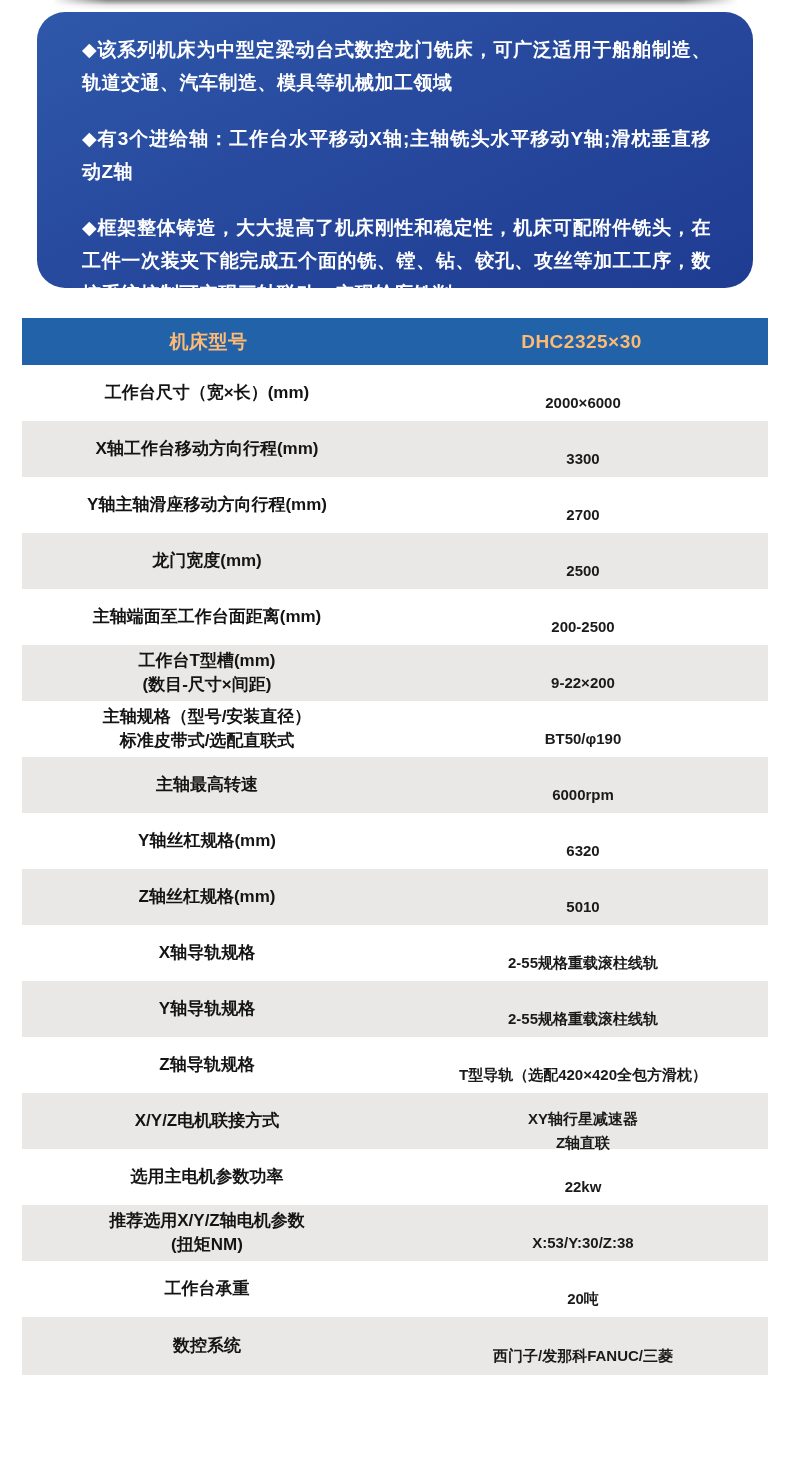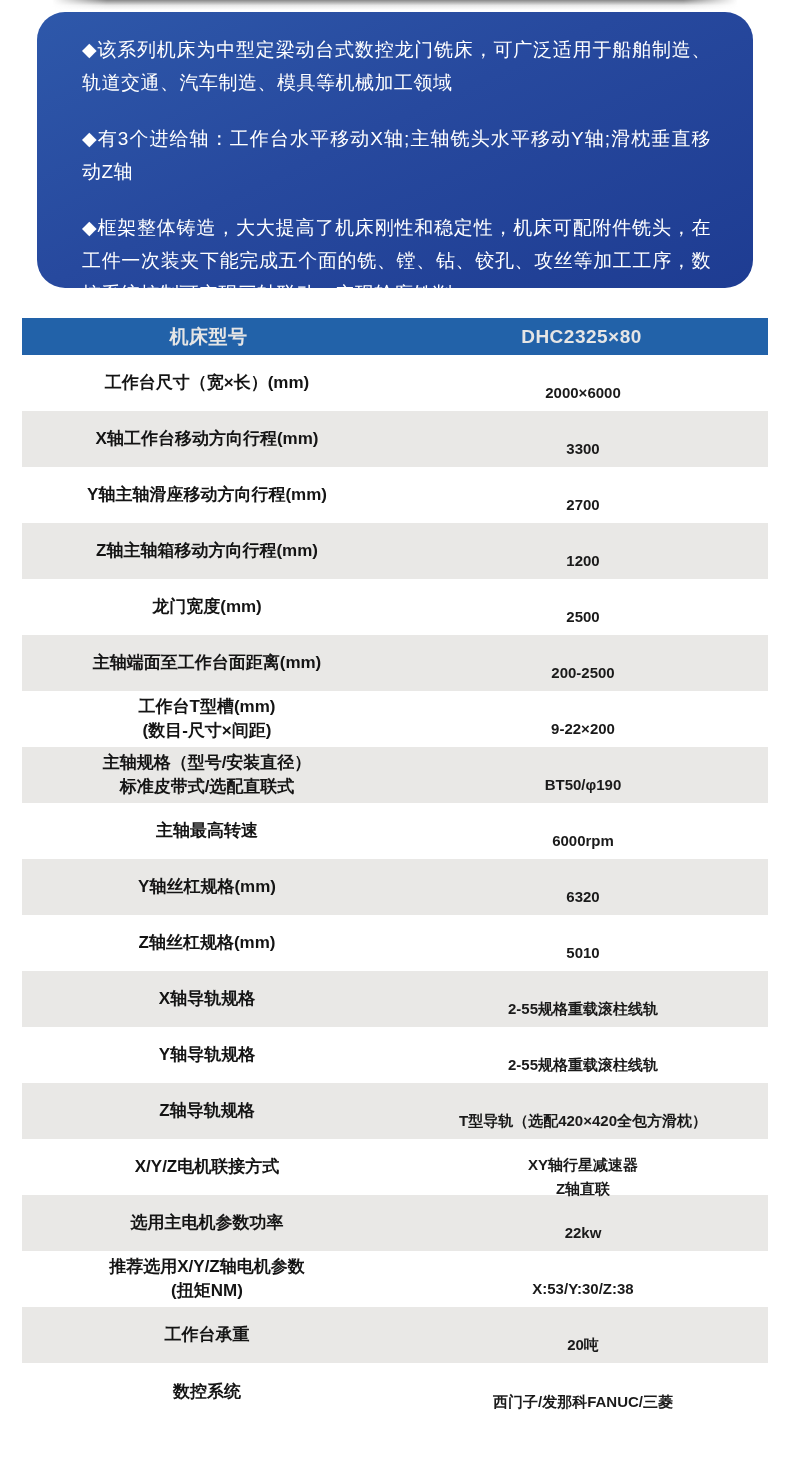--- a/index.html
+++ b/index.html
@@ -27,33 +27,33 @@
     mask-image: linear-gradient(to right, transparent 0%, #000 8%, #000 92%, transparent 100%);
   }
   .intro-box {
     box-sizing: border-box;
     margin: 12px 37px 0 37px;
     height: 276px;
     border-radius: 28px;
     background: linear-gradient(155deg, #2e58aa 0%, #27499e 45%, #1e3c92 100%);
     color: #ffffff;
     padding: 21px 42px 0 45px;
-    font-weight: normal;
+    font-weight: bold;
     font-size: 19px;
     line-height: 33px;
     letter-spacing: 0.5px;
     text-align: justify;
   }
   .intro-box p { margin: 0 0 23px 0; }
   .spec-table { margin: 30px 22px 0 22px; }
   .thead {
     display: flex;
-    height: 37px;
+    height: 47px;
     background: #2262a9;
-    color: #e5e5e5;
+    color: #fdba74;
   }
   .thead .cell {
     width: 50%;
     display: flex;
     align-items: center;
     justify-content: center;
     font-weight: bold;
     font-size: 19px;
     letter-spacing: 0.5px;
   }
@@ -82,39 +82,35 @@
   <section class="intro-box">
     <p>◆该系列机床为中型定梁动台式数控龙门铣床，可广泛适用于船舶制造、轨道交通、汽车制造、模具等机械加工领域</p>
     <p>◆有3个进给轴：工作台水平移动X轴;主轴铣头水平移动Y轴;滑枕垂直移动Z轴</p>
     <p>◆框架整体铸造，大大提高了机床刚性和稳定性，机床可配附件铣头，在工件一次装夹下能完成五个面的铣、镗、钻、铰孔、攻丝等加工工序，数控系统控制可实现三轴联动，实现轮廓铣削</p>
   </section>
 
   <section class="spec-table">
 
     <div class="thead">
       <div class="cell">机床型号</div>
-      <div class="cell">DHC2325×80</div>
+      <div class="cell">DHC2325×30</div>
     </div>
 
     <div class="tbody">
       <div class="row">
         <div class="cell label">工作台尺寸（宽×长）(mm)</div>
         <div class="cell value">2000×6000</div>
       </div>
       <div class="row">
         <div class="cell label">X轴工作台移动方向行程(mm)</div>
         <div class="cell value">3300</div>
       </div>
       <div class="row">
         <div class="cell label">Y轴主轴滑座移动方向行程(mm)</div>
         <div class="cell value">2700</div>
-      </div>
-      <div class="row">
-        <div class="cell label">Z轴主轴箱移动方向行程(mm)</div>
-        <div class="cell value">1200</div>
       </div>
       <div class="row">
         <div class="cell label">龙门宽度(mm)</div>
         <div class="cell value">2500</div>
       </div>
       <div class="row">
         <div class="cell label">主轴端面至工作台面距离(mm)</div>
         <div class="cell value">200-2500</div>
       </div>
       <div class="row">

